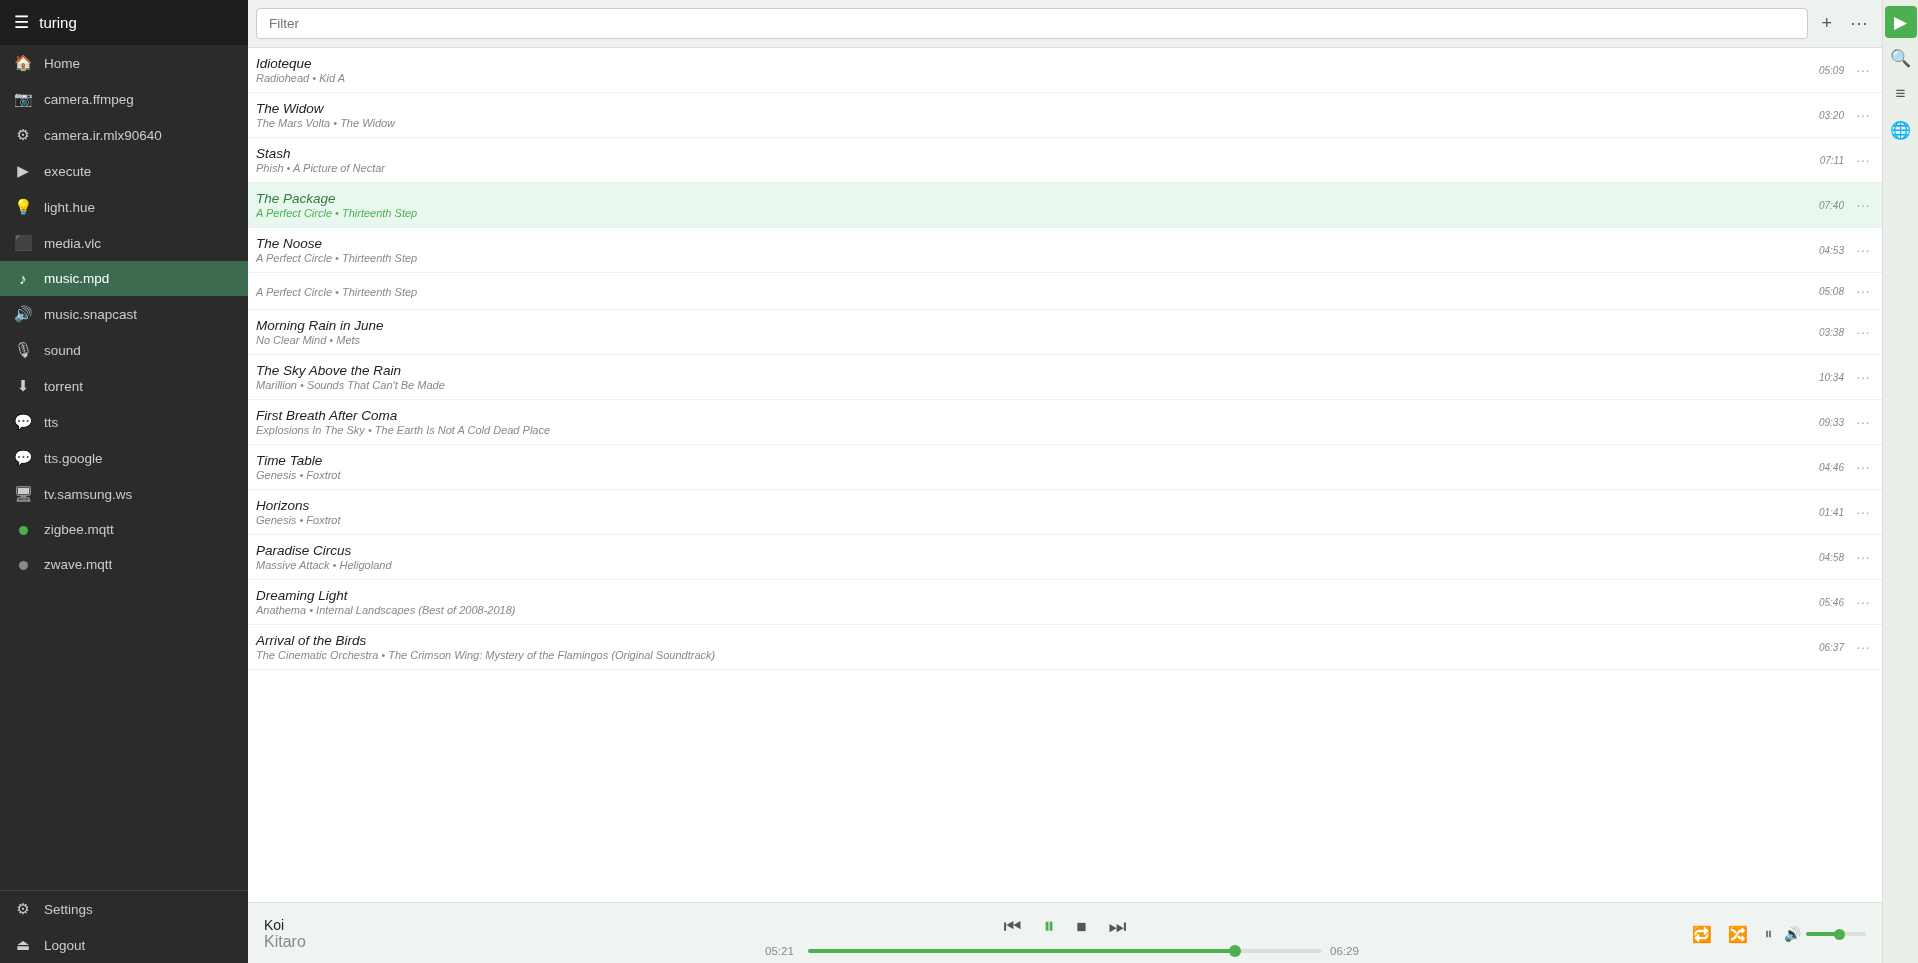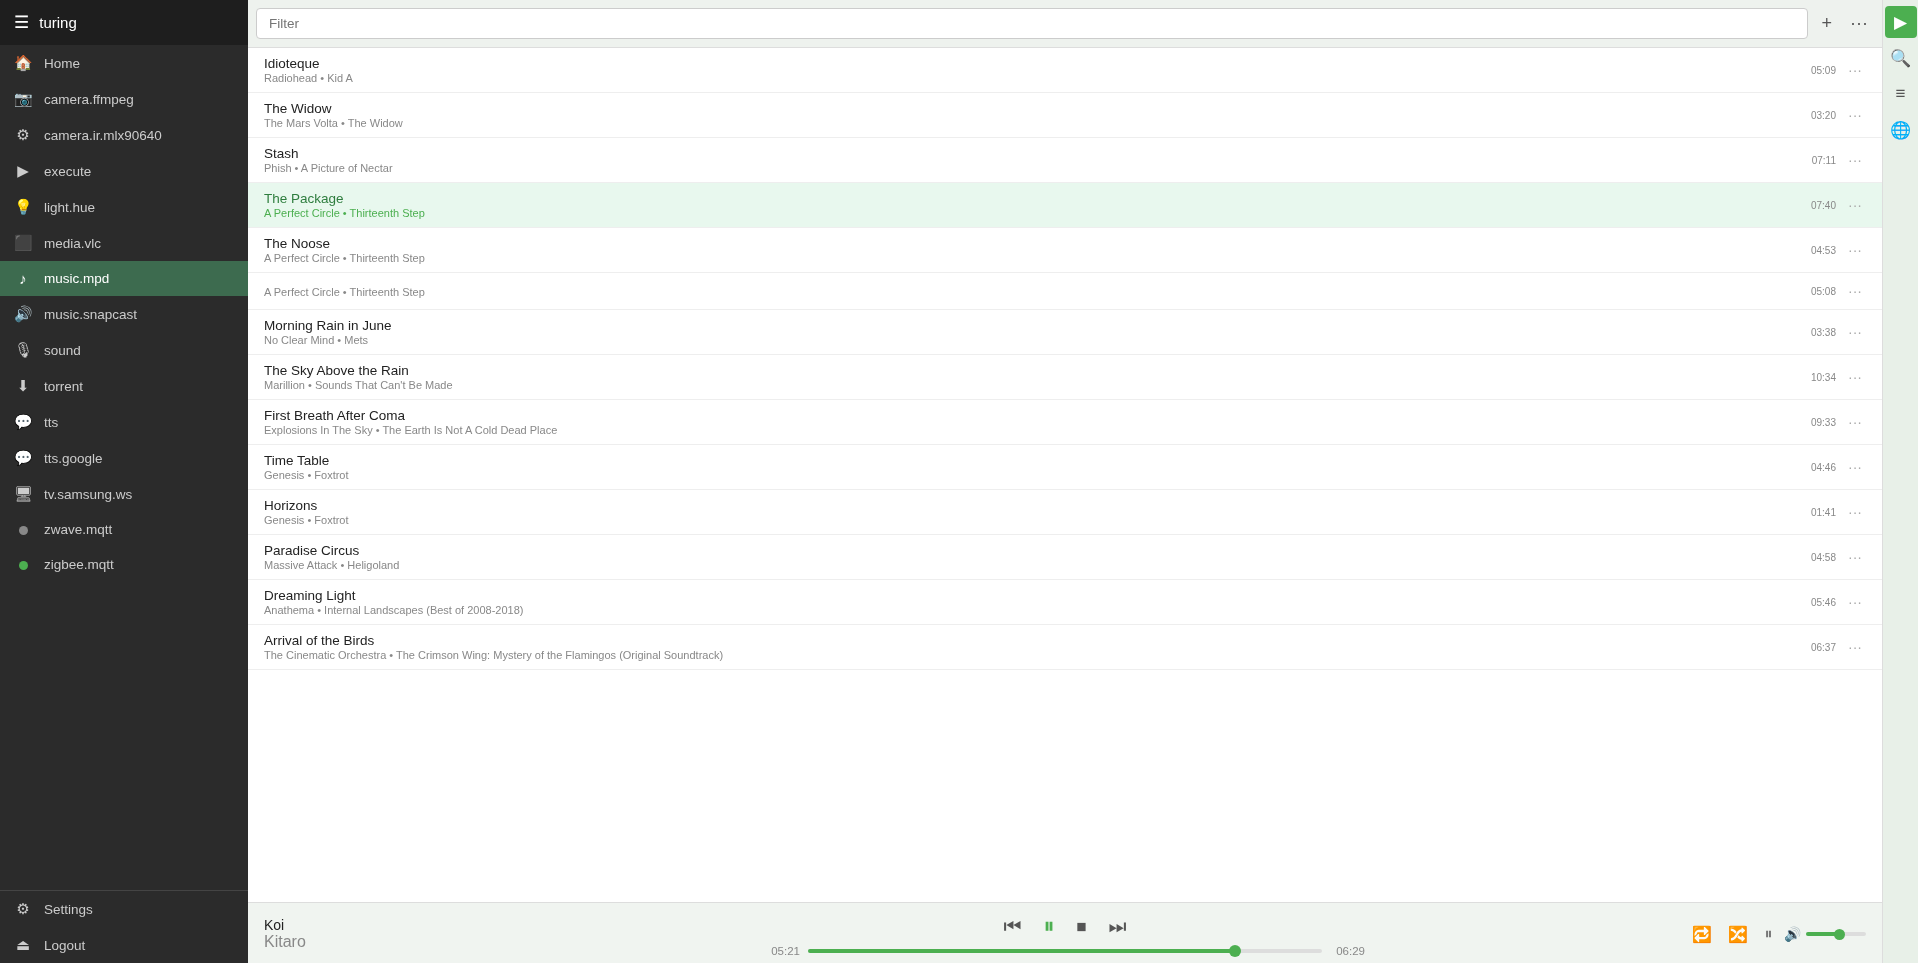--- a/index.html
+++ b/index.html
@@ -83,24 +83,25 @@
 
     
     #track-list {
       flex: 1;
       overflow-y: auto;
       background: #fff;
     }
     .track-row {
       display: flex;
       align-items: center;
-      padding: 8px 16px;
+      padding: 8px 8px;
       border-bottom: 1px solid #eee;
       cursor: pointer;
       background: #fff;
+      font-style: italic;
     }
     .track-row.playing { background: #e8f8ee; }
     .track-info { flex: 1; }
     .track-title { font-size: 13.5px; color: #222; font-weight: 400; }
     .track-row.playing .track-title { color: #2e7d3e; font-weight: 500; }
     .track-subtitle { font-size: 11px; color: #888; margin-top: 1px; }
     .track-row.playing .track-subtitle { color: #4caf50; }
     .track-duration { font-size: 10px; color: #888; margin-right: 8px; white-space: nowrap; }
     .track-more { font-size: 14px; color: #aaa; cursor: pointer; padding: 2px 4px; }
 
@@ -142,21 +143,21 @@
     .ctrl-btn.play-pause {
       font-size: 22px;
       color: #4caf50;
     }
     #progress-row {
       display: flex;
       align-items: center;
       gap: 8px;
       width: 600px;
     }
-    .time-label { font-size: 11.5px; color: #888; min-width: 35px; text-align: right; }
+    .time-label { font-size: 11.5px; color: #888; min-width: 35px; }
     #progress-bar-wrap {
       flex: 1;
       height: 4px;
       background: #ddd;
       border-radius: 2px;
       position: relative;
       cursor: pointer;
     }
     #progress-fill {
       height: 100%;
@@ -278,26 +279,26 @@
   </div>
   <div class="sidebar-item">
     <span class="icon">💬</span>
     <span>tts.google</span>
   </div>
   <div class="sidebar-item">
     <span class="icon">🖥</span>
     <span>tv.samsung.ws</span>
   </div>
   <div class="sidebar-item">
+    <span class="icon"><span class="status-dot dot-green"></span></span>
+    <span>zigbee.mqtt</span>
+  </div>
+  <div class="sidebar-item">
     <span class="icon"><span class="status-dot dot-grey"></span></span>
     <span>zwave.mqtt</span>
-  </div>
-  <div class="sidebar-item">
-    <span class="icon"><span class="status-dot dot-green"></span></span>
-    <span>zigbee.mqtt</span>
   </div>
 
   <div class="sidebar-spacer"></div>
   <div class="sidebar-bottom">
     <div class="sidebar-item">
       <span class="icon">⚙</span>
       <span>Settings</span>
     </div>
     <div class="sidebar-item">
       <span class="icon">⏏</span>

